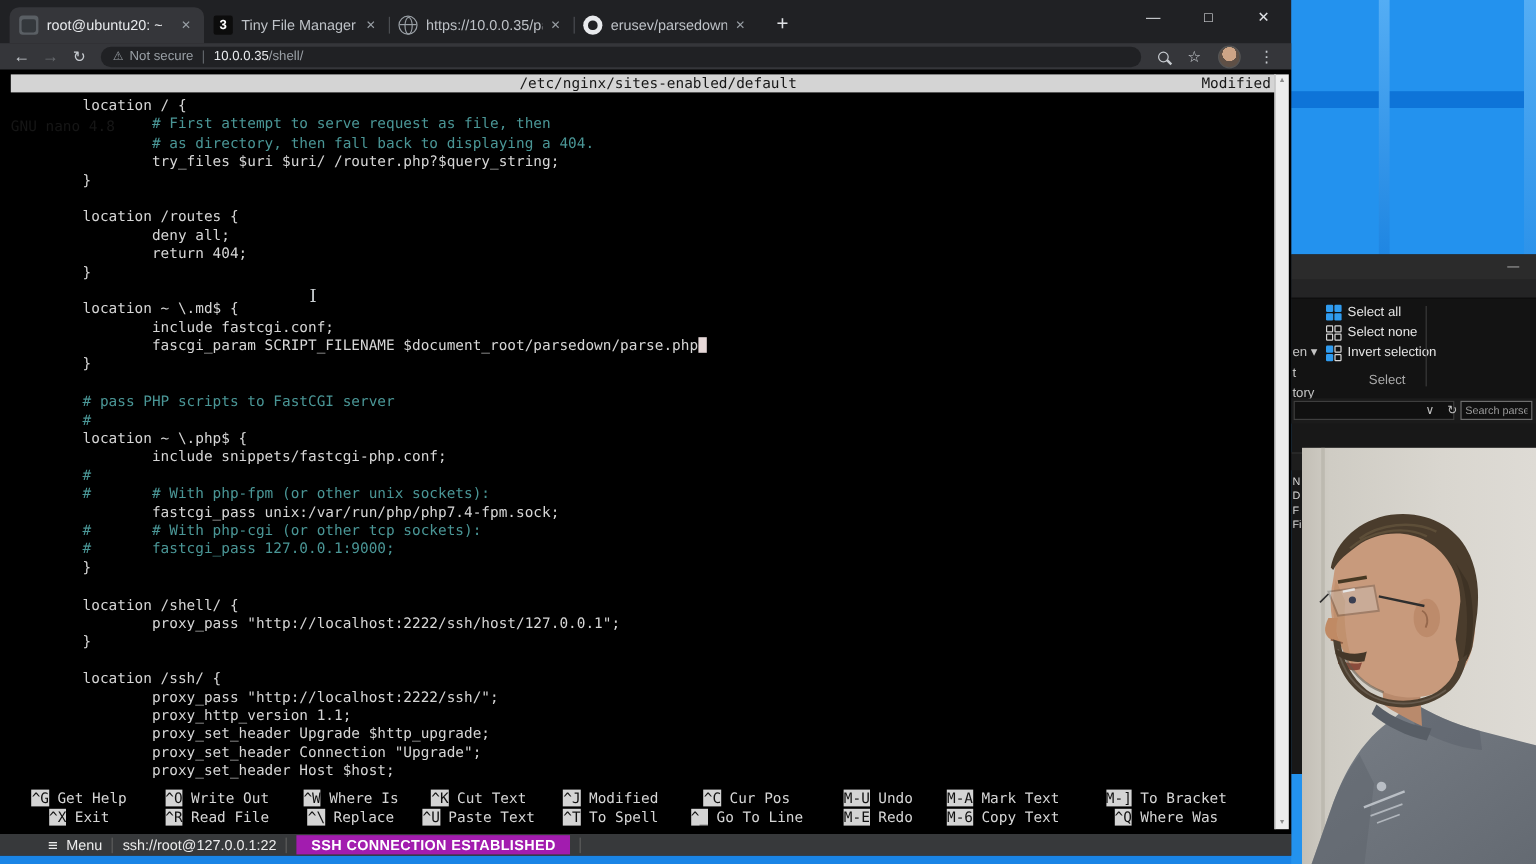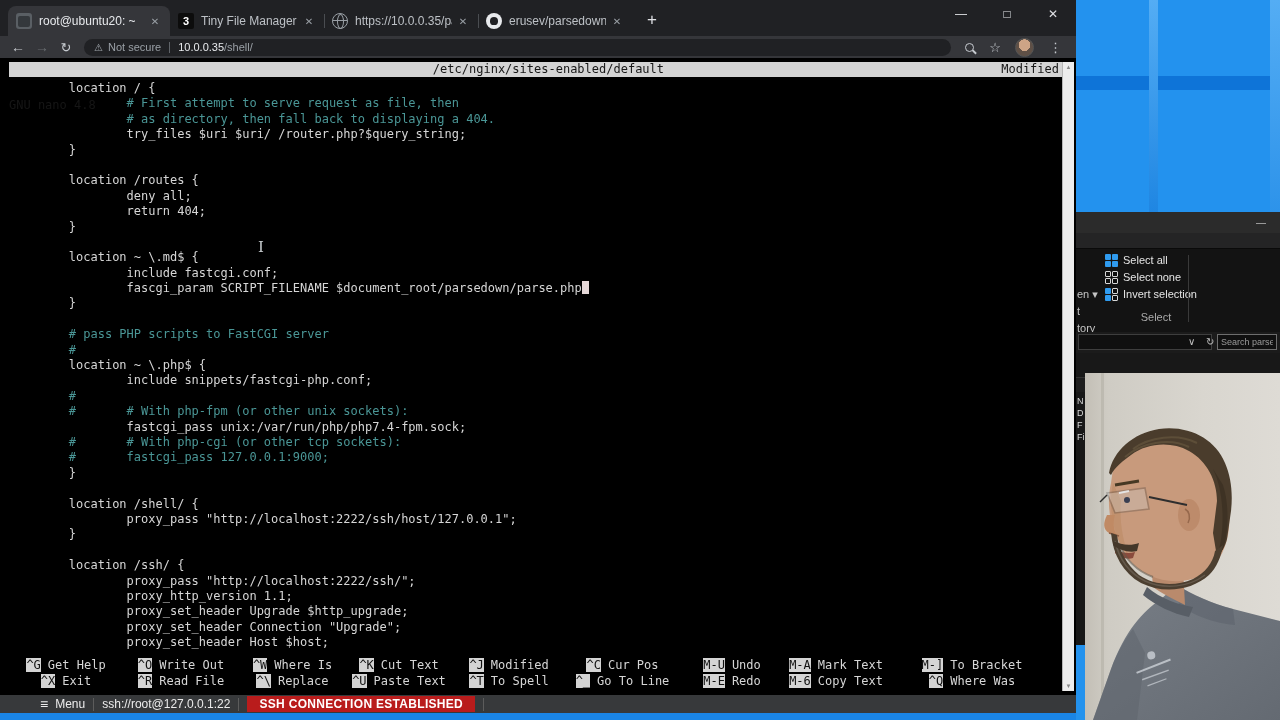--- a/index.html
+++ b/index.html
@@ -100,21 +100,21 @@
 
   .shortcuts { position:absolute; left:10px; bottom:6px; width:1046px; display:grid; grid-template-columns:112px 118px 105px 108px 112px 115px 104px 104px auto; font:12px/15.5px "DejaVu Sans Mono",monospace; }
   .sc-cell { height:15.5px; white-space:pre;text-align:center; }
   .sc-key { background:#d4d4d4; color:#111; }
   .sc-lbl { color:#d6d6d6; margin-left:7px; }
 
   
   .statusbar { position:absolute; left:0; top:695px; width:1076px; height:18px; background:#37393b; display:flex; align-items:center; font-size:12px; color:#ececec; }
   .sb-ham { font-size:14px; margin:0 7px 0 40px; }
   .sb-sep { width:1px; height:13px; background:#5c5c5c; margin:0 8px; }
-  .sb-badge { background:#b91c1c; color:#fff; font-weight:bold; padding:1px 12px; font-size:12px; letter-spacing:0.3px; }
+  .sb-badge { background:#a21caf; color:#fff; font-weight:bold; padding:1px 12px; font-size:12px; letter-spacing:0.3px; }
 </style>
 </head>
 <body>
 
 <div class="dstripe-h"></div>
 <div class="dstripe-v1"></div>
 <div class="dstripe-v2"></div>
 <div class="bshade"></div>
 
 <div class="explorer">

